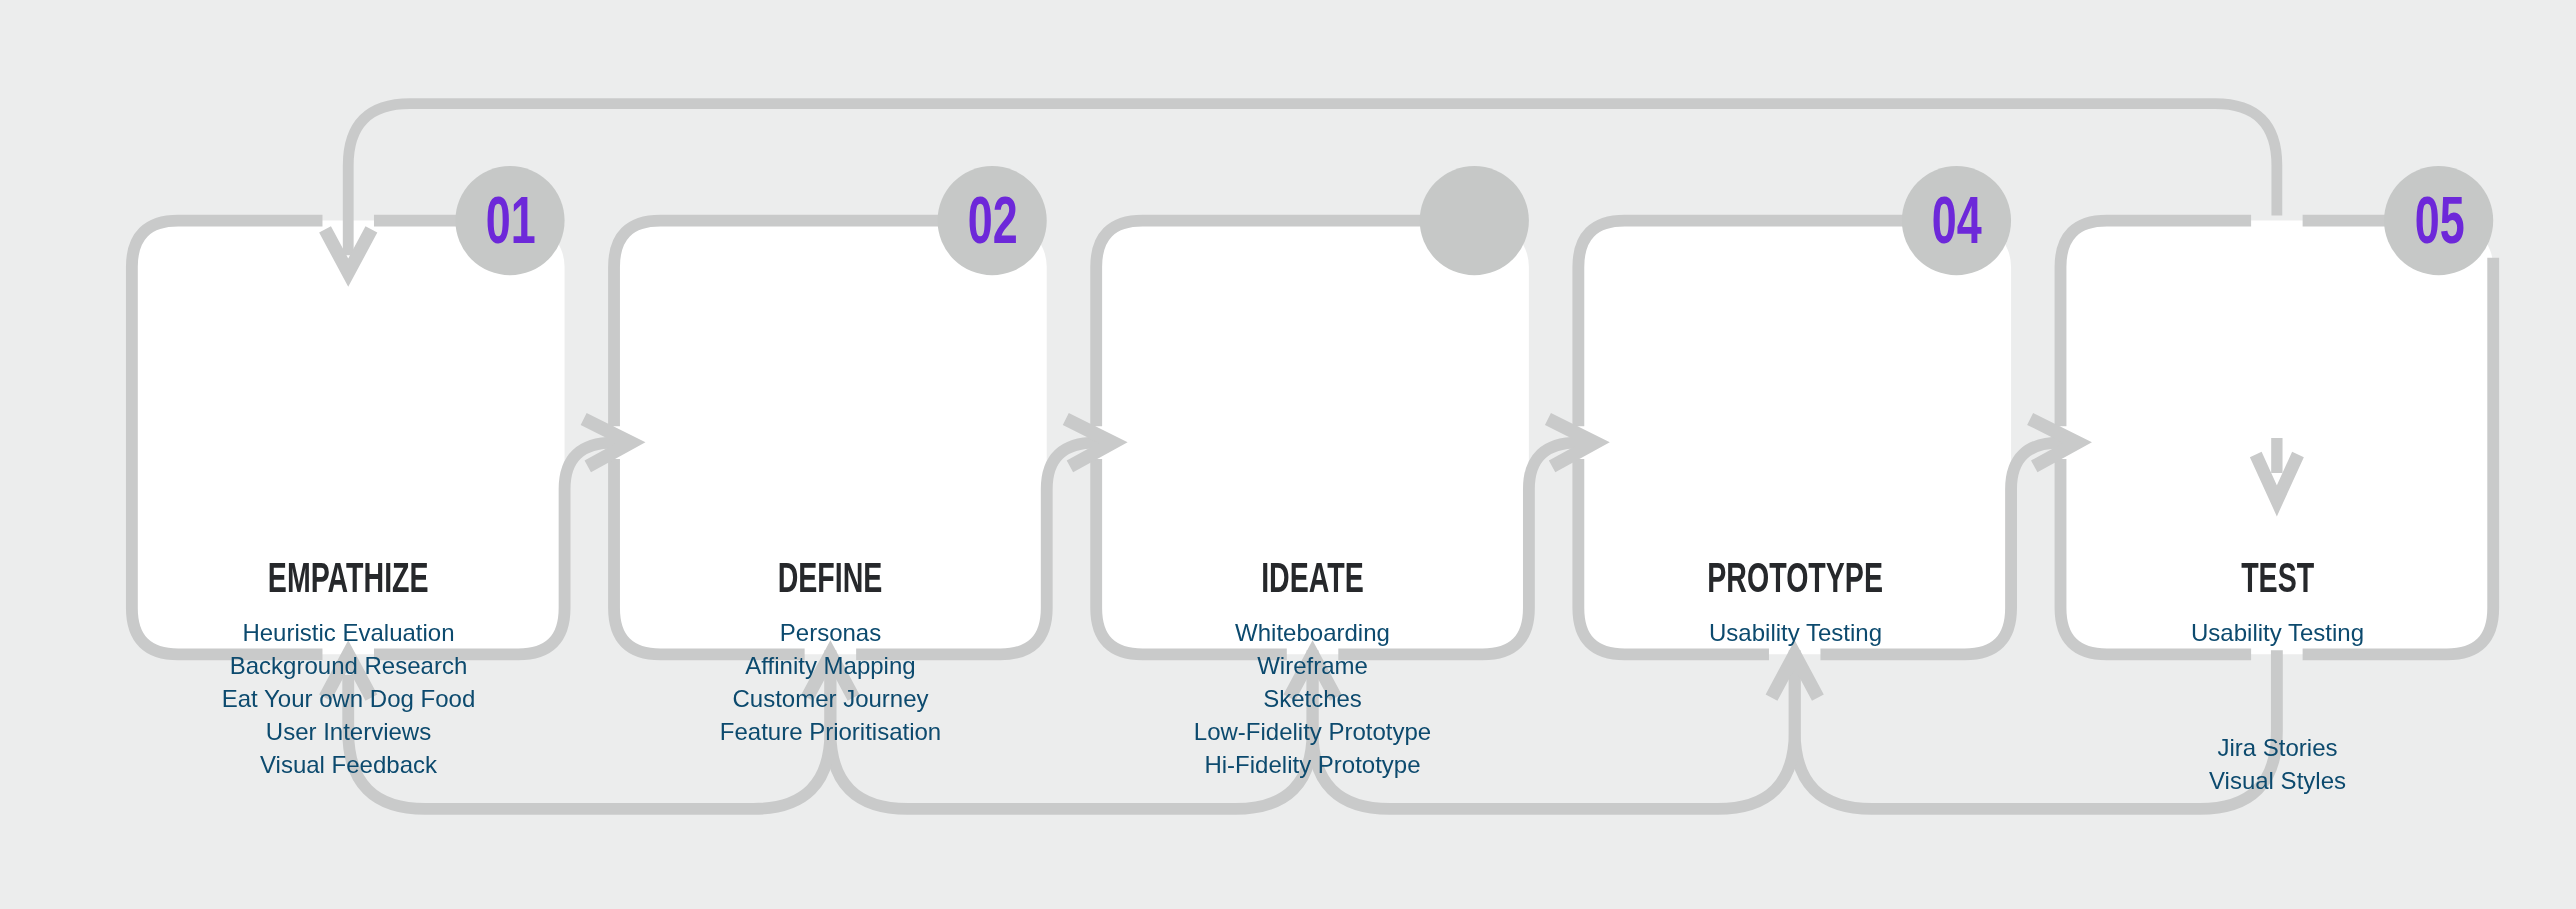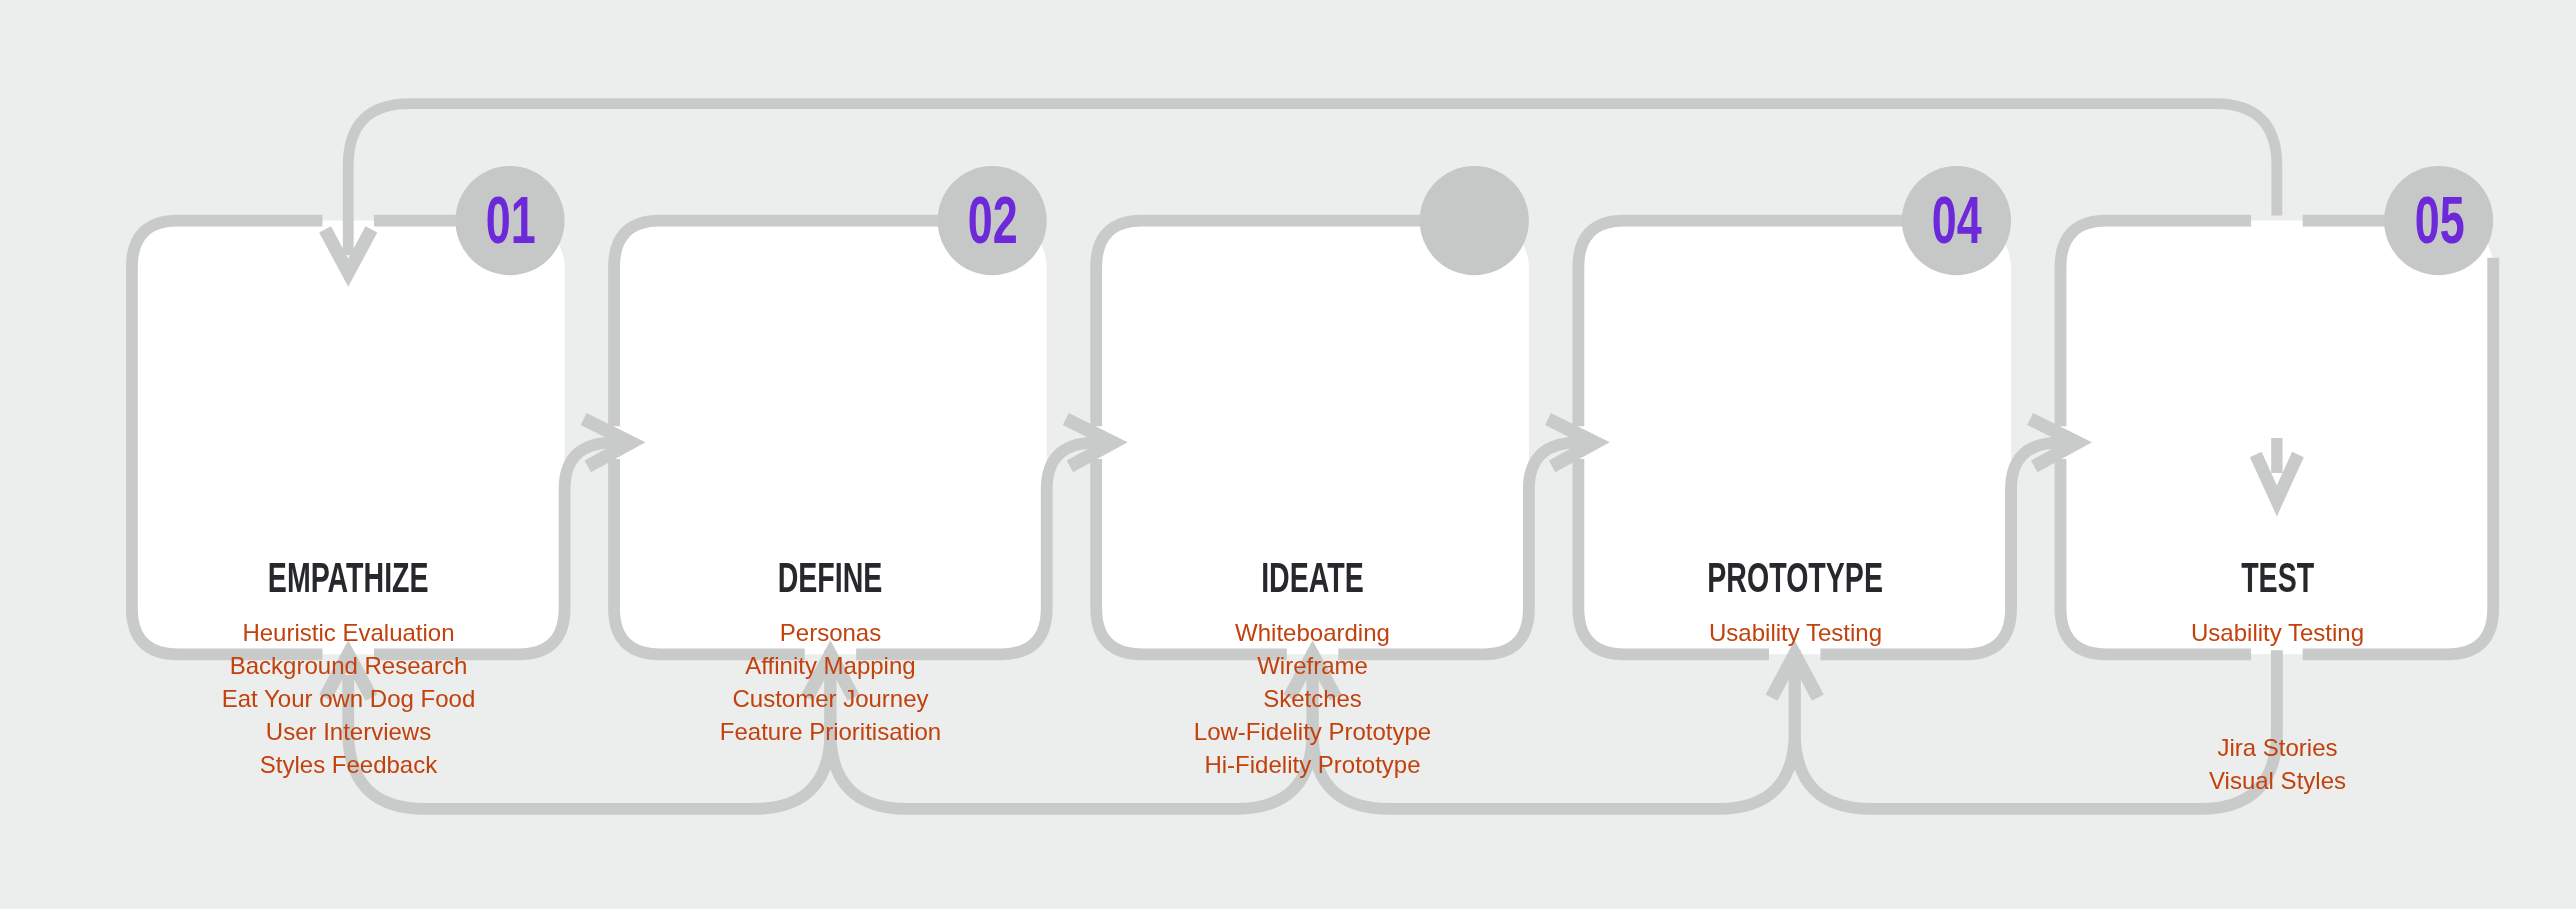--- a/index.html
+++ b/index.html
@@ -45,21 +45,21 @@
   }
   .card-items {
     position: absolute;
     left: 0;
     width: 433px;
     list-style: none;
     margin: 0;
     padding: 0;
     text-align: center;
     font-size: 24px;
-    color: #c2410c;
+    color: #0c4a6e;
   }
   .card-items li { line-height: 33px; }
   .items-a { top: 395px; }
   .items-b { top: 510px; }
   .badge-num {
     position: absolute;
     width: 155px;
     height: 77px;
     line-height: 77px;
     text-align: center;
@@ -168,21 +168,21 @@
   <div class="badge-num bn-4"><span>04</span></div>
   <div class="badge-num bn-5"><span>05</span></div>
 
   <div class="card-text ct-1">
     <div class="card-title"><span>EMPATHIZE</span></div>
     <ul class="card-items items-a">
       <li>Heuristic Evaluation</li>
       <li>Background Research</li>
       <li>Eat Your own Dog Food</li>
       <li>User Interviews</li>
-      <li>Styles Feedback</li>
+      <li>Visual Feedback</li>
     </ul>
   </div>
 
   <div class="card-text ct-2">
     <div class="card-title"><span>DEFINE</span></div>
     <ul class="card-items items-a">
       <li>Personas</li>
       <li>Affinity Mapping</li>
       <li>Customer Journey</li>
       <li>Feature Prioritisation</li>

